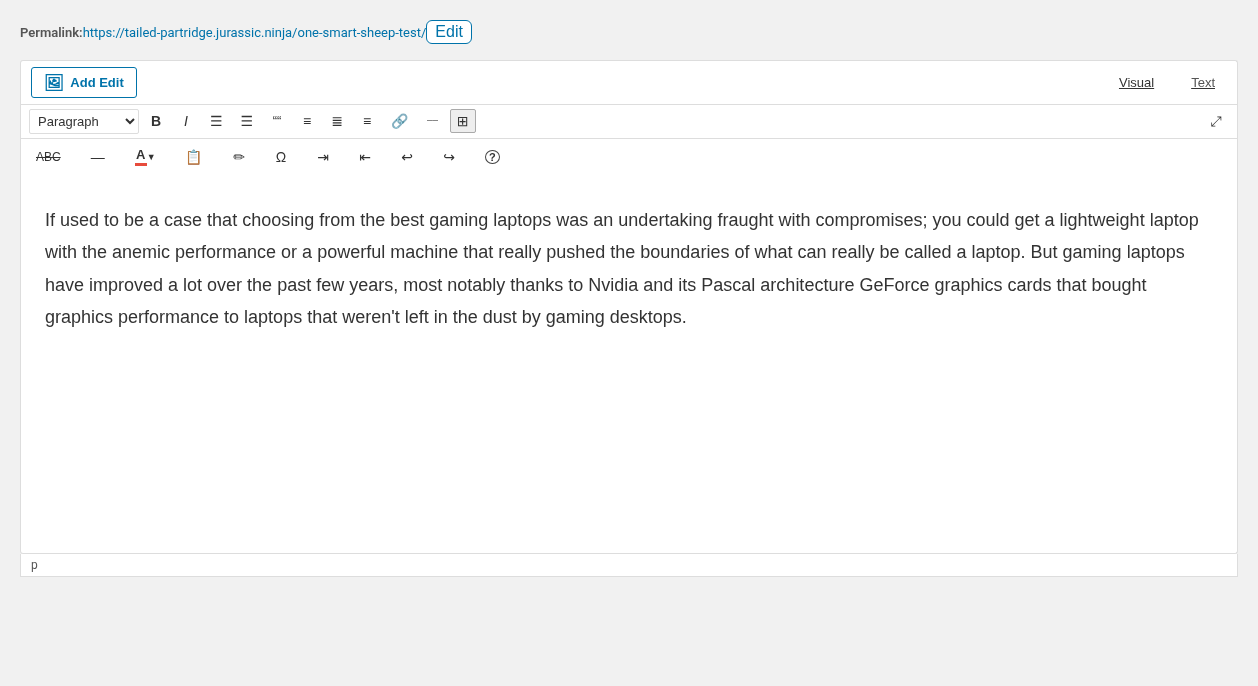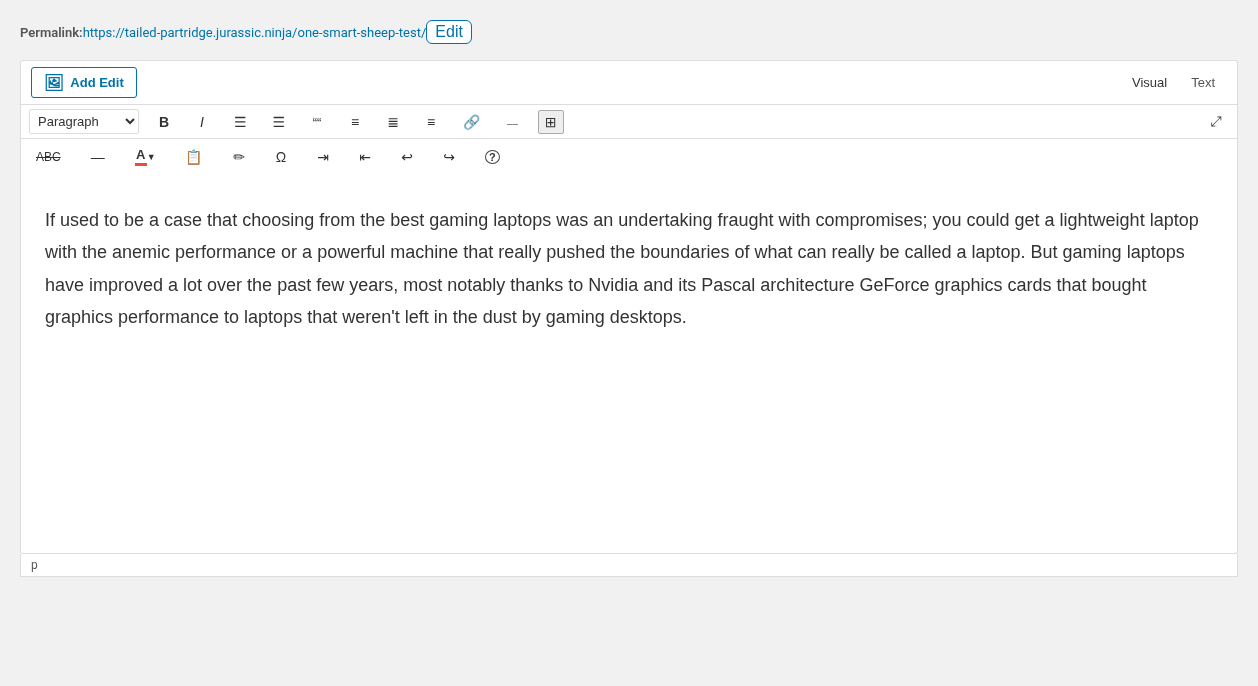--- a/index.html
+++ b/index.html
@@ -74,39 +74,40 @@
       cursor: pointer;
       font-size: 13px;
       font-weight: 600;
     }
     .media-icon {
       font-size: 16px;
     }
     .visual-text-tabs {
       display: flex;
       align-items: center;
-      gap: 0;
+      gap: 13px;
+      text-decoration: underline;
     }
     .tab-btn {
       background: none;
       border: none;
       padding: 6px 12px;
       cursor: pointer;
       font-size: 13px;
       color: #555;
     }
     .tab-btn.active {
       background: #fff;
       color: #333;
       font-weight: 500;
     }
     .toolbar-row1 {
       display: flex;
-      align-items: flex-end;
-      gap: 12px;
+      align-items: flex-start;
+      gap: 4px;
       padding: 4px 8px;
       border-bottom: 1px solid #ddd;
       flex-wrap: wrap;
     }
     .toolbar-row2 {
       display: flex;
       align-items: center;
       gap: 16px;
       padding: 4px 8px;
       flex-wrap: wrap;

